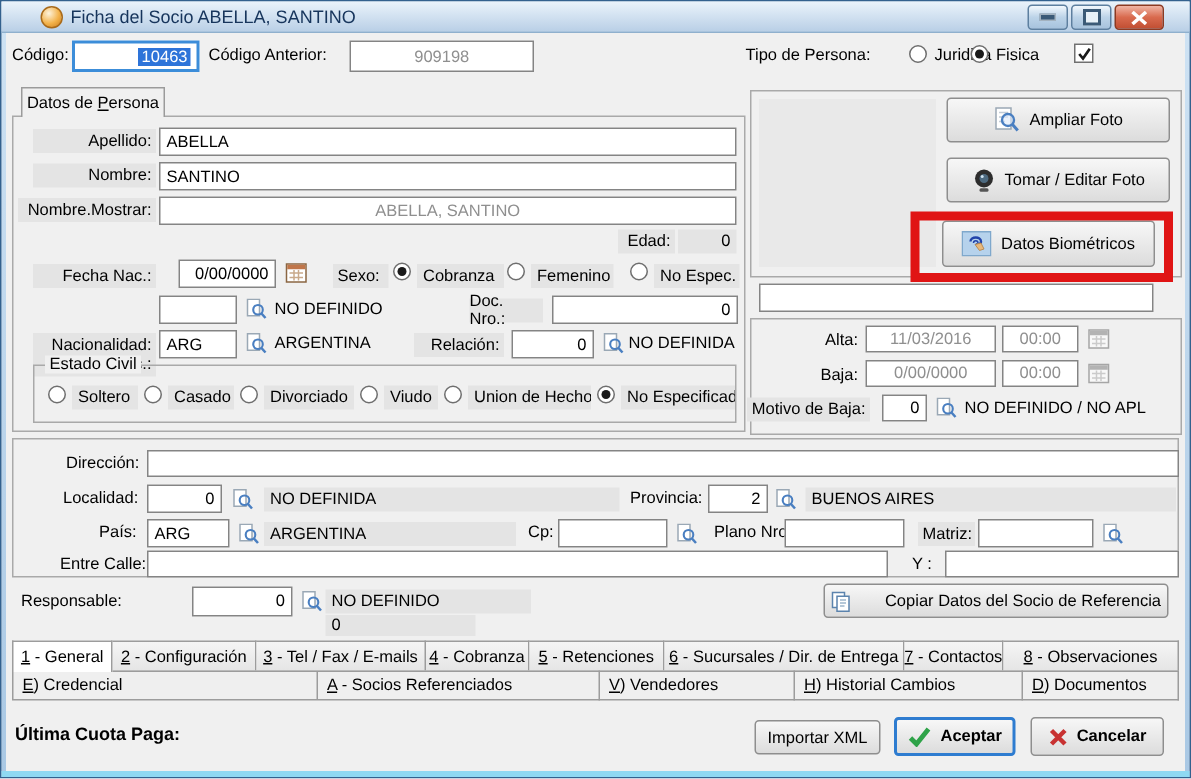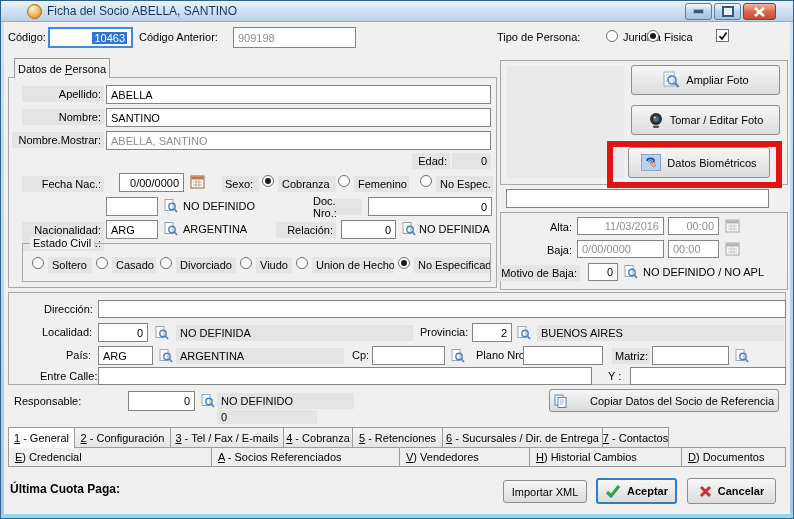--- a/index.html
+++ b/index.html
@@ -25,21 +25,21 @@
   .glyph-max{width:8px;height:7px;border:2px solid #3b5a77;background:#e8f1f8;}
   .body-bg{position:absolute;left:4px;top:22px;width:786px;height:492px;background:#f0f0f0;}
   
   .lbl{position:absolute;background:#e4e4e4;display:flex;align-items:center;
        justify-content:flex-end;padding-right:3px;box-sizing:border-box;height:16px;}
   .plain{background:transparent;}
   .lbl.left{justify-content:flex-start;padding-left:3px;}
   .field{position:absolute;background:#fff;border:1px solid #848484;box-sizing:border-box;
          display:flex;align-items:center;padding:0 4px;height:19px;}
   .field.right{justify-content:flex-end;}
-  .field.gray{color:#8f8f8f;}
+  .field.gray{color:#8f8f8f;justify-content:center;}
   .field.focus{border:2px solid #3c8dd9;}
   .sel-text{background:#2e74d9;color:#fff;padding:0 2px;}
   .strip{position:absolute;background:#e4e4e4;display:flex;align-items:center;
          padding-left:4px;box-sizing:border-box;height:16px;white-space:nowrap;overflow:hidden;}
   .groupbox{position:absolute;border:1px solid #a9a9a9;box-sizing:border-box;}
   .fold-tab{position:absolute;background:#f0f0f0;border:1px solid #9b9b9b;border-bottom:none;
             display:flex;align-items:center;justify-content:center;z-index:3;box-sizing:border-box;}
   .radio{position:absolute;width:12px;height:12px;border-radius:50%;background:#fff;
          border:1px solid #6e6e6e;box-sizing:border-box;}
   .radio.sel::after{content:"";position:absolute;left:2px;top:2px;width:6px;height:6px;
@@ -411,20 +411,23 @@
       </div>
     <div class="tab" style="width:90px;">
         <span><u>5</u> - Retenciones</span>
       </div>
     <div class="tab" style="width:160px;">
         <span><u>6</u> - Sucursales / Dir. de Entrega</span>
       </div>
     <div class="tab" style="width:66px;">
         <span><u>7</u> - Contactos</span>
       </div>
+    <div class="tab" style="width:117px;">
+        <span><u>8</u> - Observaciones</span>
+      </div>
   </div>
   <div class="tabs-row" style="left:8px;top:447px;width:778px;height:20px;">
     <div class="tab r2" style="width:204px;">
         <span><u>E</u>) Credencial</span>
       </div>
     <div class="tab r2" style="width:188px;">
         <span><u>A</u> - Socios Referenciados</span>
       </div>
     <div class="tab r2" style="width:130px;">
         <span><u>V</u>) Vendedores</span>

